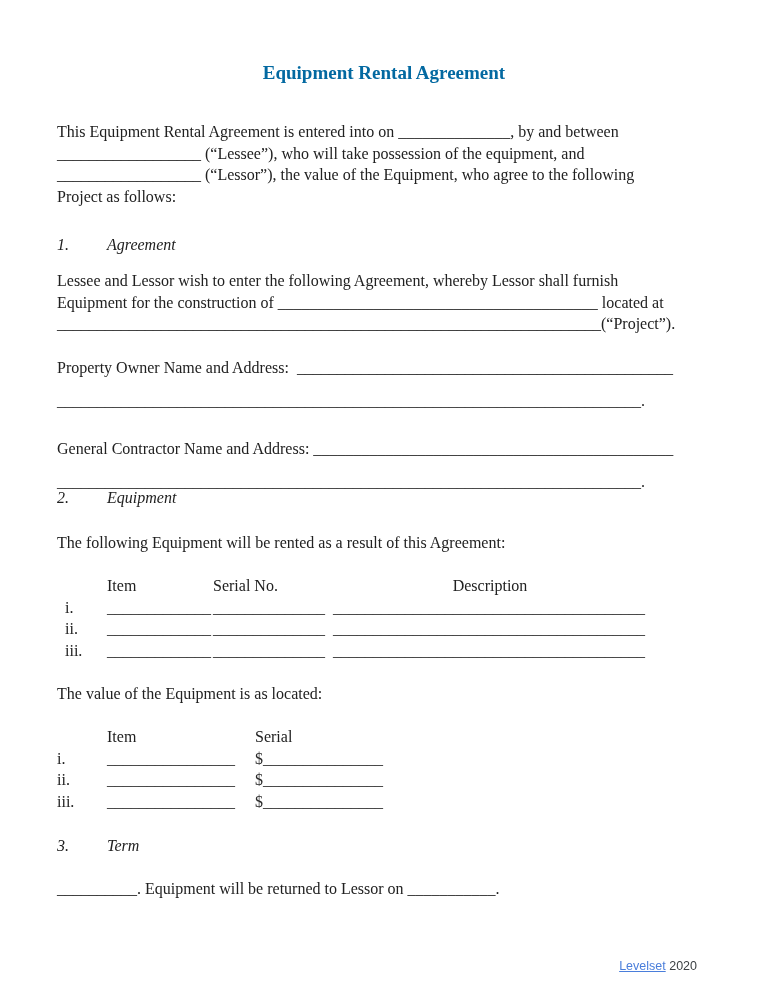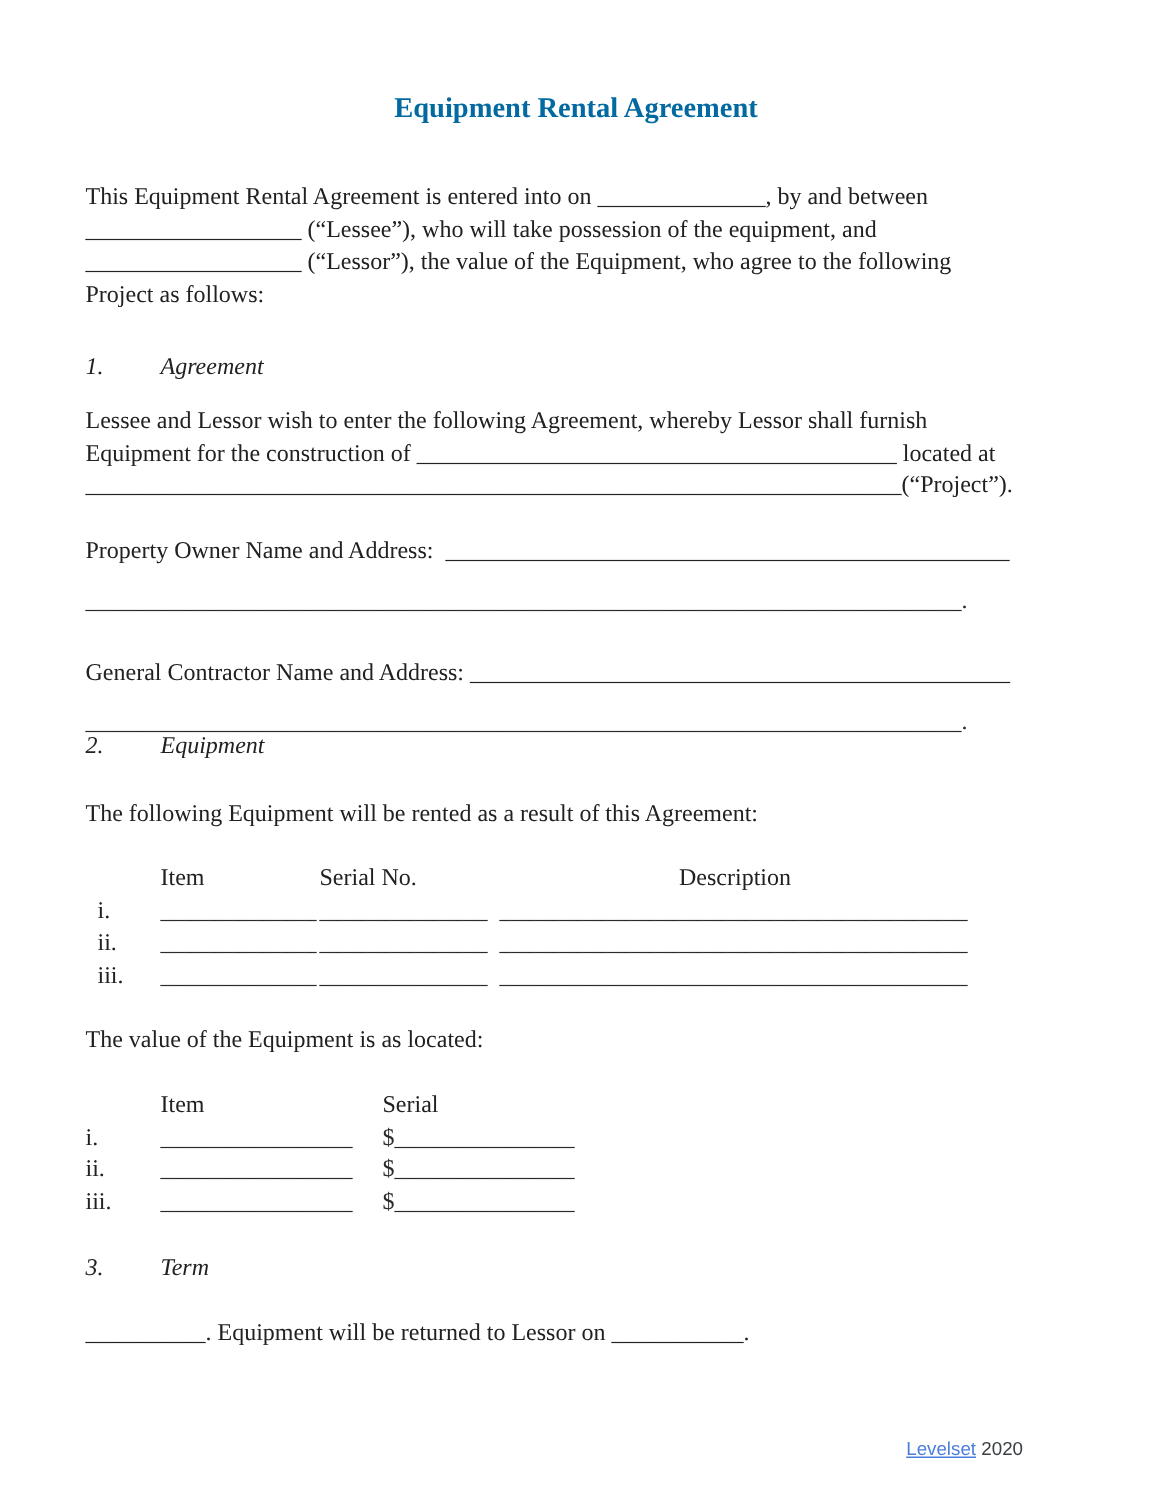--- a/index.html
+++ b/index.html
@@ -36,21 +36,21 @@
   }
   .t1 .trow { grid-template-columns: 50px 106px 120px 314px; }
   .t2 .trow { grid-template-columns: 50px 148px 200px; }
   .t1 .num { padding-left: 8px; }
   .t2 .num { padding-left: 0; }
   .th-center { text-align: center; }
   .blankline { color: #2a2a2a; }
   .footer {
     position: absolute;
     top: 959px;
-    right: 86px;
+    right: 71px;
     font-family: "Liberation Sans", sans-serif;
     font-size: 12.5px;
     color: #3c4043;
     white-space: pre;
   }
   .footer .link {
     color: #4a7edb;
     text-decoration: underline;
     cursor: pointer;
   }

